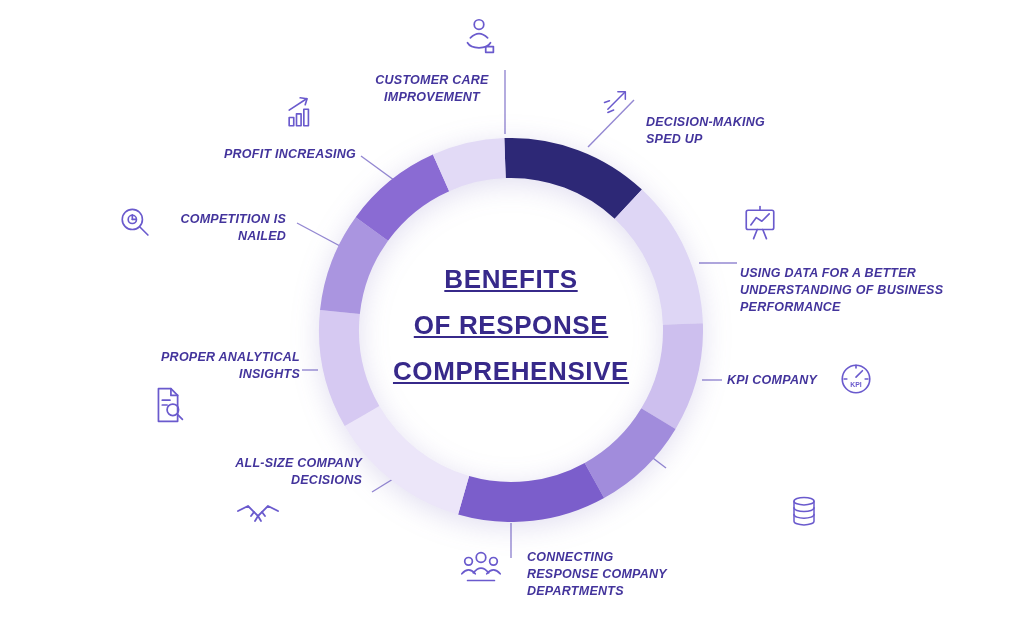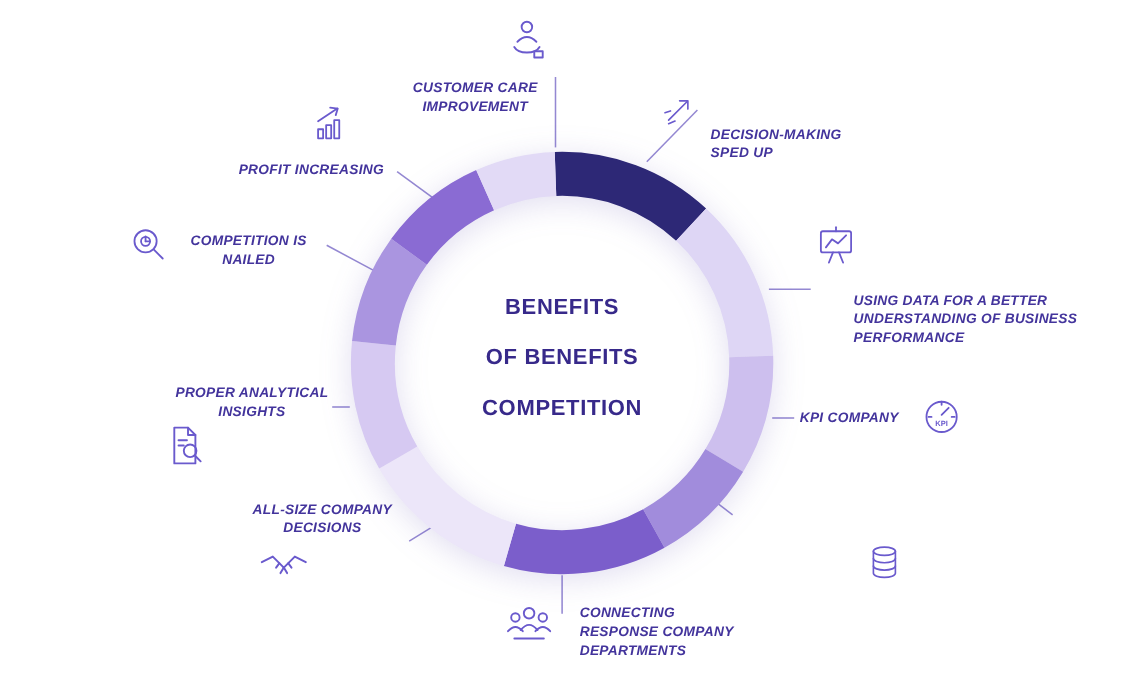--- a/index.html
+++ b/index.html
@@ -7,39 +7,39 @@
     width:1024px;height:625px;background:#ffffff;
     font-family:"Liberation Sans",sans-serif;
     position:relative;overflow:hidden;
   }
   .stage{position:absolute;inset:0;width:1024px;height:625px;}
   #diagram-svg{position:absolute;left:0;top:0;}
   #donut{filter:drop-shadow(0 5px 14px rgba(90,70,170,.18));}
   line.leader{stroke:var(--leader-line,#9488d2);stroke-width:1.4;}
   #center-title{
     position:absolute;left:356px;top:256px;width:310px;text-align:center;
-    color:var(--center-text,#37298a);font-weight:700;font-size:20px;
-    line-height:46px;letter-spacing:.6px;
+    color:var(--center-text,#37298a);font-weight:700;font-size:26px;
+    line-height:46px;letter-spacing:.6px;text-decoration:underline;
   }
   .label{
     position:absolute;font-weight:700;font-size:12.5px;line-height:17px;
     color:var(--label-text,#43349c);letter-spacing:.25px;font-style:italic;
   }
-  .t-right{text-align:center}
+  .t-right{text-align:right}
   .t-center{text-align:center}
   .icon{position:absolute;}
   .icon svg{display:block;stroke:var(--icon,#6a5acd);fill:none;
     stroke-width:1.8;stroke-linecap:round;stroke-linejoin:round;}
   .icon svg text{stroke:none;fill:var(--icon,#6a5acd);
     font-family:"Liberation Sans",sans-serif;font-weight:700;font-size:7.5px;
     text-anchor:middle;}
   
   .lbl-customer{left:362px;top:72px;width:140px;}
   .lbl-decision{left:646px;top:93px;width:135px;margin-top:21px;}
-  .lbl-usingdata{left:740px;top:265px;width:205px;margin-left:36px;}
+  .lbl-usingdata{left:740px;top:265px;width:205px;}
   .lbl-kpi{left:727px;top:372px;width:120px;}
   .lbl-comprehensive{left:661px;top:455px;width:170px;}
   .lbl-connecting{left:527px;top:549px;width:145px;}
   .lbl-allsize{left:224px;top:455px;width:138px;}
   .lbl-proper{left:158px;top:349px;width:142px;}
   .lbl-competition{left:166px;top:211px;width:120px;}
   .lbl-profit{left:210px;top:146px;width:146px;}
   
   .ic-customer{left:456px;top:14px;}
   .ic-decision{left:597px;top:80px;}
@@ -79,22 +79,22 @@
         <path d="M458.08 514.56 A192 192 0 0 1 344.72 426.00 L379.36 406.00 A152 152 0 0 0 469.10 476.11 Z" fill="#ece6f9"></path>
         <path d="M344.72 426.00 A192 192 0 0 1 320.05 309.93 L359.83 314.11 A152 152 0 0 0 379.36 406.00 Z" fill="#d6c9f2"></path>
         <path d="M320.05 309.93 A192 192 0 0 1 355.67 217.15 L388.03 240.66 A152 152 0 0 0 359.83 314.11 Z" fill="#aa95e0"></path>
         <path d="M355.67 217.15 A192 192 0 0 1 432.91 154.60 L449.18 191.14 A152 152 0 0 0 388.03 240.66 Z" fill="#8a6bd3"></path>
         <path d="M432.91 154.60 A192 192 0 0 1 504.30 138.12 L505.70 178.09 A152 152 0 0 0 449.18 191.14 Z" fill="#e2daf6"></path>
       </g>
   </svg>
 
   <div id="center-title">
     <div>BENEFITS</div>
-    <div>OF BENEFITS</div>
-    <div>COMPETITION</div>
+    <div>OF RESPONSE</div>
+    <div>COMPREHENSIVE</div>
   </div>
 
   <div class="label t-center lbl-customer">CUSTOMER CARE IMPROVEMENT</div>
   <div class="label lbl-decision">DECISION-MAKING SPED UP</div>
   <div class="label lbl-usingdata">USING DATA FOR A BETTER UNDERSTANDING OF BUSINESS PERFORMANCE</div>
   <div class="label lbl-kpi">KPI COMPANY</div>
   <div class="label lbl-connecting">CONNECTING RESPONSE COMPANY DEPARTMENTS</div>
   <div class="label t-right lbl-allsize">ALL-SIZE COMPANY DECISIONS</div>
   <div class="label t-right lbl-proper">PROPER ANALYTICAL INSIGHTS</div>
   <div class="label t-right lbl-competition">COMPETITION IS NAILED</div>

